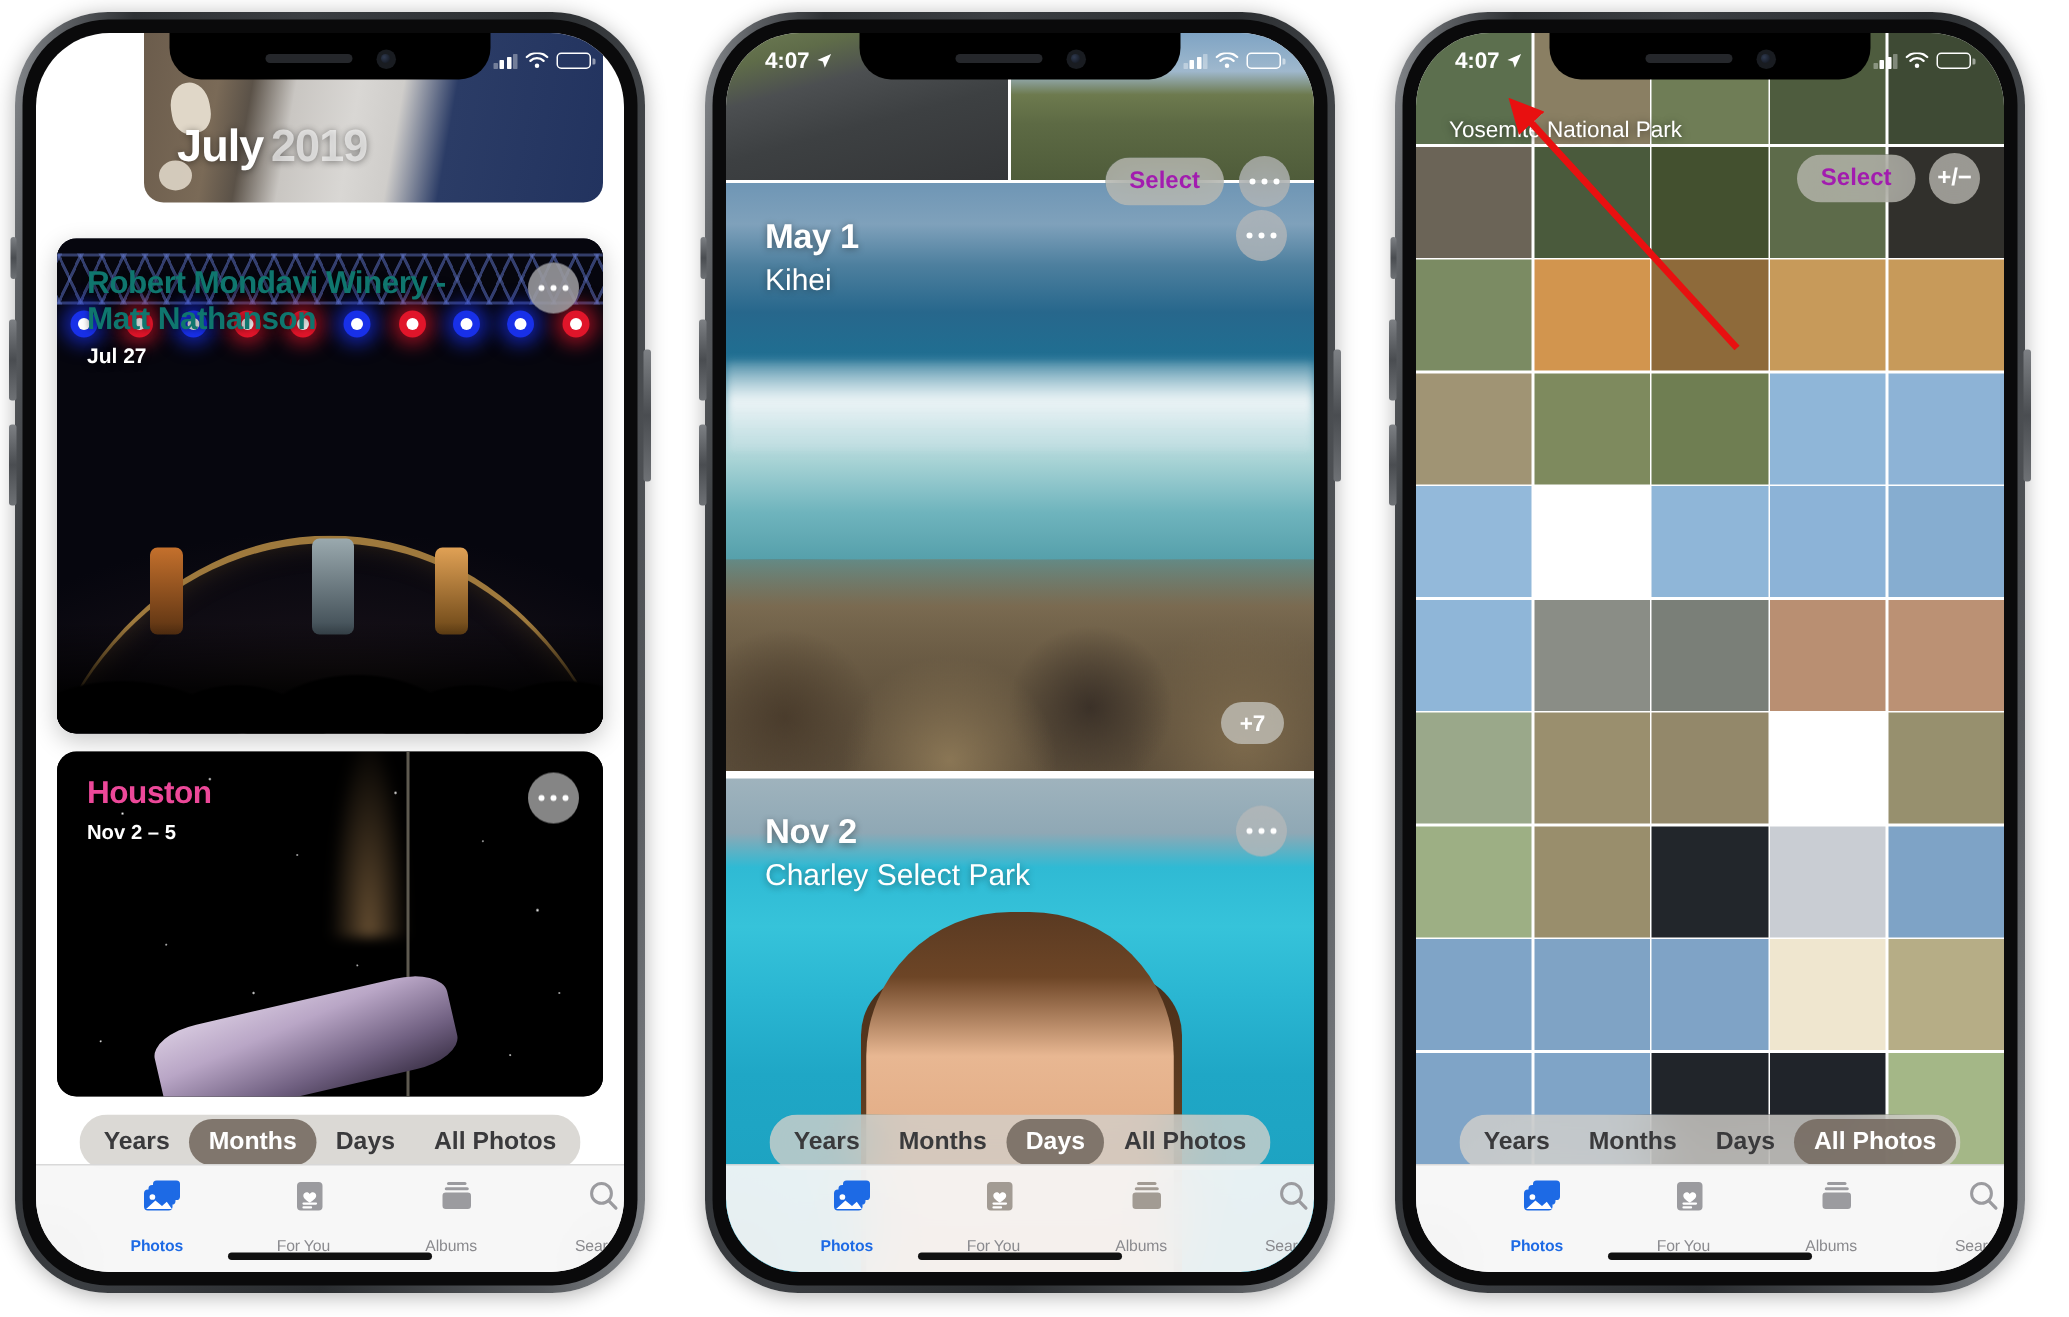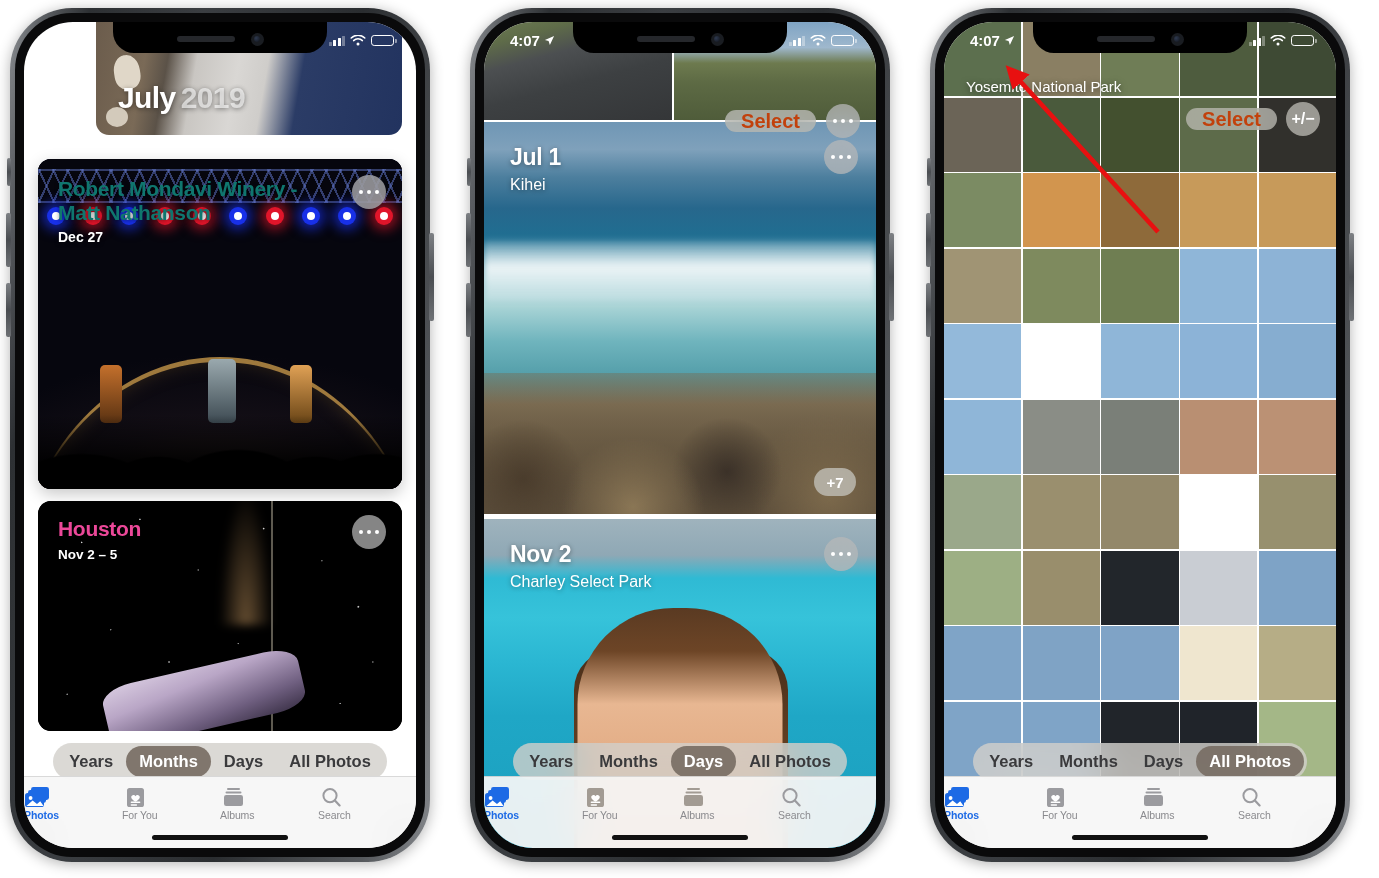--- a/index.html
+++ b/index.html
@@ -102,21 +102,21 @@
   .seg-item.active { background: rgba(120,110,100,.92); color: #fff; }
 
   .tabbar {
     position: absolute; left: 0; right: 0; bottom: 0; height: 72px;
     background: rgba(246,246,246,.93);
     backdrop-filter: blur(20px);
     border-top: .5px solid rgba(0,0,0,.12);
     display: flex; z-index: 32;
   }
   .tab { flex: 1; display: flex; flex-direction: column;
-         align-items: flex-start; justify-content: flex-start; padding-top: 9px; gap: 0; }
+         align-items: flex-end; justify-content: flex-start; padding-top: 9px; gap: 16px; }
   .tab-label { font-size: 10.5px; color: #8a8a8e; letter-spacing: -.1px; }
   .tab.active .tab-label { color: #1d6ae5; font-weight: 600; }
   .tab-ico { width: 27px; height: 23px; position: relative; }
   .homebar {
     position: absolute; bottom: 8px; left: 50%; transform: translateX(-50%);
     width: 136px; height: 5px; border-radius: 3px; background: #111; z-index: 33;
   }
 
   
   #phone1 { left: 10px; top: 8px; }
@@ -233,43 +233,43 @@
     font-size: 13.5px; font-weight: 600; color:#fff; }
 
   
   #phone2 { left: 470px; top: 8px; }
   .p2-body { position:absolute; inset:0; background:#fff; }
   .p2-toprow { position:absolute; top:0; left:0; right:0; height:98px; display:flex; gap:2px; }
   .p2-top-a { width: 48%; background: linear-gradient(165deg,#6d7b53 0%,#5f6c49 16%,#4c4f51 34%,#3d4042 58%,#343638 100%); }
   .p2-top-b { flex:1; background: linear-gradient(180deg,#7fa4c4 0%,#9fb8cd 26%,#6d7a4e 42%,#5d6a44 62%,#4f5c3a 100%); }
   .p2-btns { position:absolute; top:82px; right:16px; display:flex; align-items:center; gap:10px; z-index:20; }
   .select-btn {
-    height: 22px; padding: 0 16px; border-radius: 17px;
+    height: 32px; padding: 0 16px; border-radius: 17px;
     background: rgba(190,188,182,.75); backdrop-filter: blur(14px);
-    color:#c2410c; font-size:20px; font-weight:600; display:flex; align-items:center;
+    color:#a21caf; font-size:16px; font-weight:600; display:flex; align-items:center;
   }
   .p2-photo1 { position:absolute; top:100px; left:0; right:0; height:392px; overflow:hidden;
     background:
       linear-gradient(180deg,#6f96b5 0%,#7fa1bb 7%,#4d7f9e 14%,#27678c 22%,#1f6f92 30%,
         #8fc3cc 40%, #a9d4d6 47%, #6fb4bd 56%, #56a0ab 64%,
         #8a7a5f 72%, #7a6a50 80%, #6b5c45 88%, #55483a 100%); }
   .p2-photo1 .foam { position:absolute; left:0; right:0; top:30%; height:16%;
     background: linear-gradient(180deg, rgba(255,255,255,.15), rgba(255,255,255,.88) 45%, rgba(255,255,255,.25));
     filter: blur(3px); }
   .p2-photo1 .rocks { position:absolute; left:0; right:0; bottom:0; height:36%;
     background:
       radial-gradient(ellipse 22% 60% at 10% 75%, #4a3c2c, transparent 70%),
       radial-gradient(ellipse 26% 70% at 38% 95%, #8a7655, transparent 70%),
       radial-gradient(ellipse 20% 55% at 62% 70%, #3b3128, transparent 70%),
       radial-gradient(ellipse 28% 80% at 88% 85%, #7d6a4c, transparent 70%),
       linear-gradient(180deg, rgba(120,104,76,.4), #5b4d3a); }
   .p2-lbl-title { position:absolute; left:26px; top:22px; z-index:6;
     color:#fff; font-size:23px; font-weight:700; letter-spacing:-.3px; text-shadow:0 1px 5px rgba(0,0,0,.4);}
   .p2-lbl-sub { position:absolute; left:26px; top:54px; z-index:6;
-    color:#fff; font-size:16px; font-weight:500; text-shadow:0 1px 5px rgba(0,0,0,.4);}
+    color:#fff; font-size:20px; font-weight:500; text-shadow:0 1px 5px rgba(0,0,0,.4);}
   .plus-badge {
     position:absolute; right:20px; bottom:18px; z-index:6;
     height:28px; min-width:42px; padding:0 12px; border-radius:14px;
     background: rgba(195,193,186,.78); backdrop-filter: blur(12px);
     color:#fff; font-size:15px; font-weight:600;
     display:flex; align-items:center; justify-content:center; }
   .p2-photo2 { position:absolute; top:497px; left:0; right:0; bottom:0; overflow:hidden;
     background: linear-gradient(180deg,#9fb3bd 0%,#8fa8b5 11%,#2fbad4 18%,#36c3da 30%,
       #2ab6d2 44%, #1fa7c6 60%, #1b9fbe 100%); }
   .p2-photo2 .girl { position:absolute; left:50%; transform:translateX(-50%); bottom:0;
@@ -335,21 +335,21 @@
                   <span class="b"></span>
                     <span class="r"></span>
                 </div>
                 <div class="arc"></div>
                 <div class="player pl1"></div>
                 <div class="player pl2"></div>
                 <div class="player pl3"></div>
                 <div class="crowd"></div>
               </div>
               <div class="p1-card-title">Robert Mondavi Winery - Matt Nathanson</div>
-              <div class="p1-card-sub">Dec 27</div>
+              <div class="p1-card-sub">Jul 27</div>
               <div class="ellipsis-btn" style="top:16px;right:16px;">
                 <i></i>
                   <i></i>
                   <i></i>
               </div>
             </div>
 
 
             <div class="p1-card2">
               <div class="space">
@@ -464,21 +464,21 @@
 
         <div class="p2-body">
           <div class="p2-toprow">
             <div class="p2-top-a"></div>
             <div class="p2-top-b"></div>
           </div>
 
           <div class="p2-photo1">
             <div class="foam"></div>
             <div class="rocks"></div>
-            <div class="p2-lbl-title">Jul 1</div>
+            <div class="p2-lbl-title">May 1</div>
             <div class="p2-lbl-sub">Kihei</div>
             <div class="ellipsis-btn" style="top:18px;right:18px;">
               <i></i>
                 <i></i>
                 <i></i>
             </div>
             <div class="plus-badge">+7</div>
           </div>
 
           <div class="p2-photo2">

